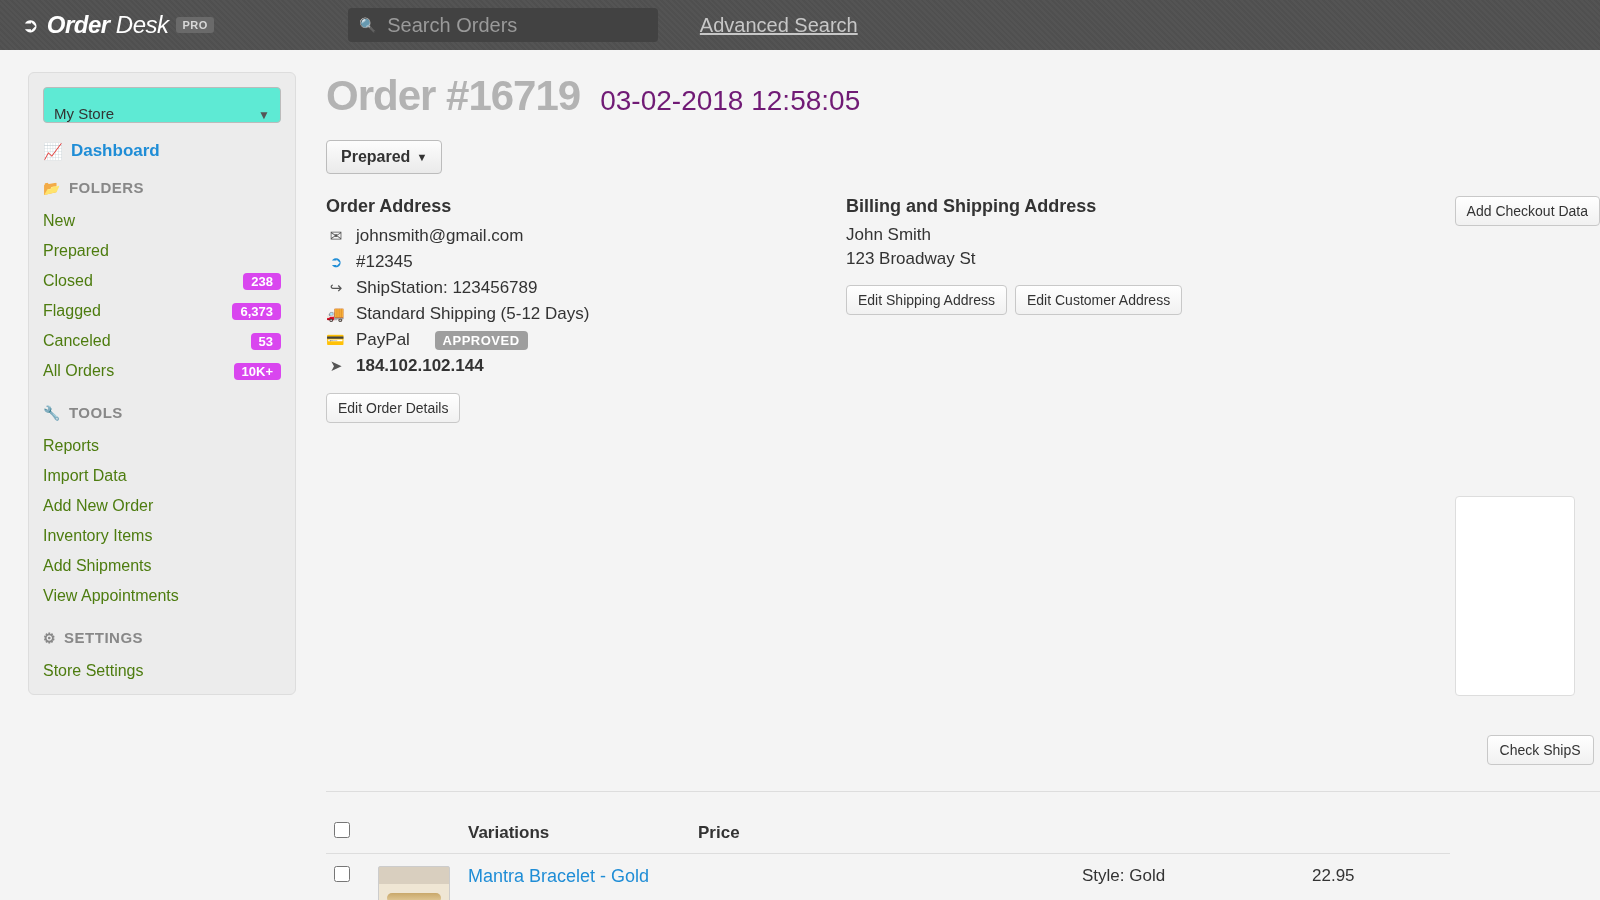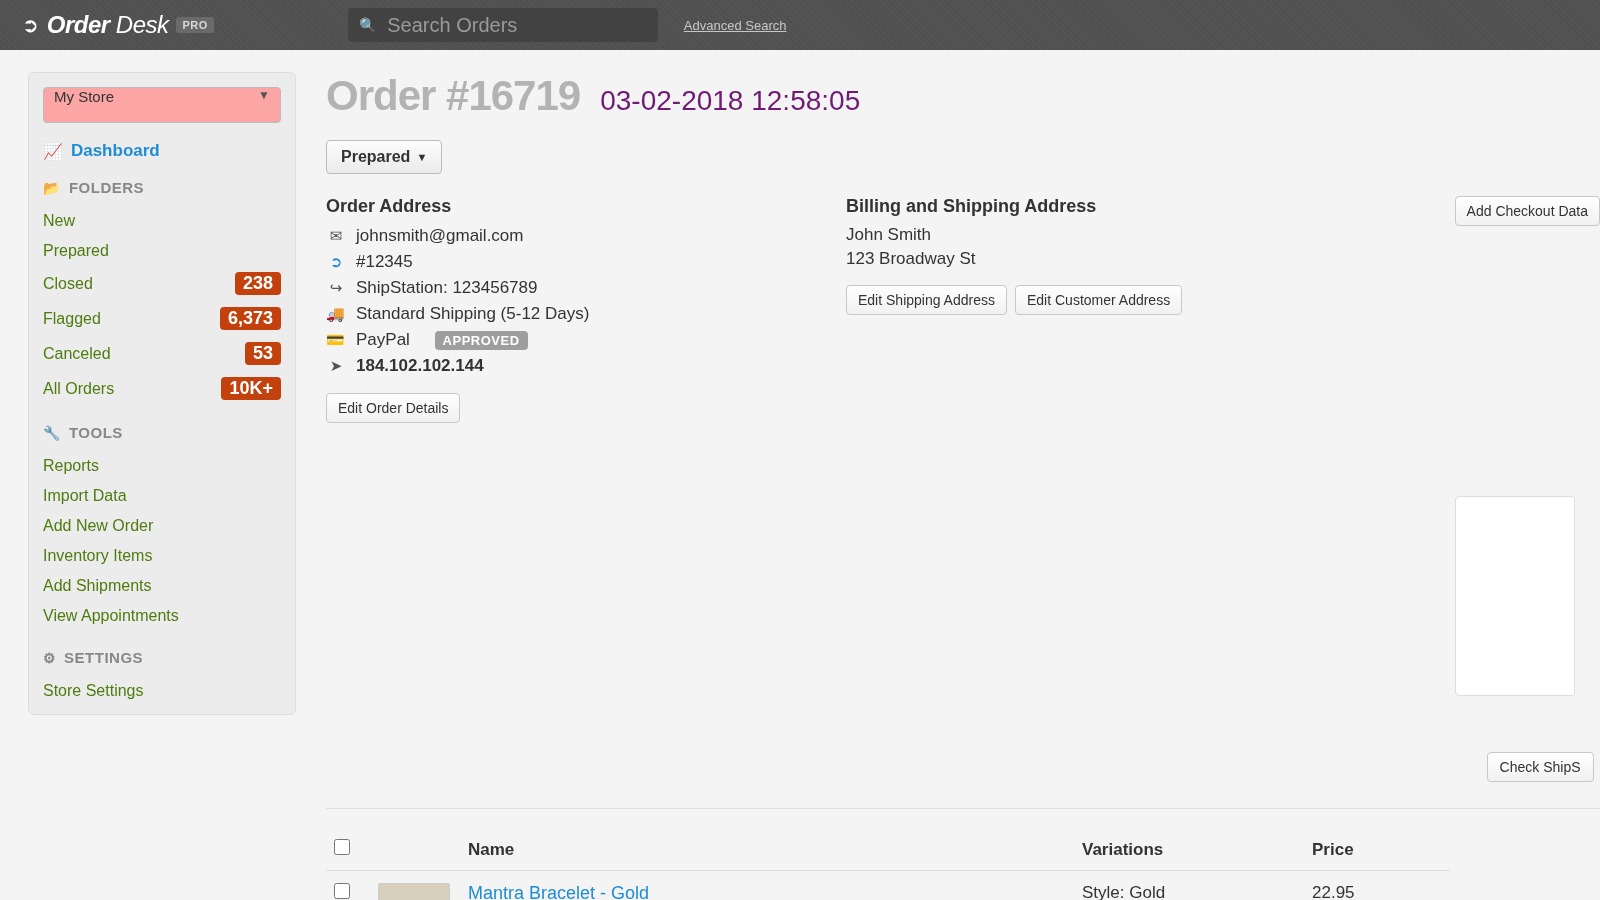--- a/index.html
+++ b/index.html
@@ -10,37 +10,37 @@
 .topbar { height: 50px; background: #515151; background-image: repeating-linear-gradient(45deg, rgba(255,255,255,0.02) 0 2px, rgba(0,0,0,0.02) 2px 4px); display: flex; align-items: center; padding: 0 22px; gap: 14px; }
 .logo { display: flex; align-items: center; gap: 8px; }
 .logo-text { color: #fff; font-size: 24px; font-weight: 700; font-style: italic; letter-spacing: -0.5px; }
 .logo-text .desk { font-weight: 400; }
 .logo-swoosh { color: #fff; font-size: 20px; line-height: 1; }
 .pro-badge { background: #6a6a6a; color: #d8d8d8; font-size: 11px; font-weight: 700; padding: 2px 6px; border-radius: 3px; letter-spacing: 0.5px; }
 .search-wrap { margin-left: 120px; display: flex; align-items: center; background: #424242; border-radius: 4px; height: 34px; padding: 0 12px; width: 310px; }
 .search-wrap .icon { color: #aaa; margin-right: 10px; font-size: 14px; }
 .search-wrap input { background: transparent; border: none; outline: none; color: #ccc; font-size: 20px; width: 100%; }
 .search-wrap input::placeholder { color: #9a9a9a; }
-.adv-search { color: #c7c7c7; text-decoration: underline; font-size: 13px; margin-left: 12px; }
+.adv-search { color: #c7c7c7; text-decoration: underline; font-size: 20px; margin-left: 28px; }
 
 
 .page { display: flex; padding: 22px 0 0 28px; gap: 30px; align-items: flex-start; }
 
 
 .sidebar { width: 268px; background: #ececec; border: 1px solid #ddd; border-radius: 6px; padding: 14px 14px 8px 14px; flex-shrink: 0; }
-.store-select { width: 100%; height: 36px; border: 1px solid #bbb; border-radius: 4px; background: #fca5a5; padding: 0 10px; font-size: 15px; color: #333; display: flex; align-items: flex-start; justify-content: space-between; cursor: pointer; }
+.store-select { width: 100%; height: 36px; border: 1px solid #bbb; border-radius: 4px; background: #5eead4; padding: 0 10px; font-size: 15px; color: #333; display: flex; align-items: flex-end; justify-content: space-between; cursor: pointer; }
 .store-select .caret { font-size: 12px; color: #555; }
 .nav-section { margin-top: 18px; }
 .nav-dash { display: flex; align-items: center; gap: 8px; color: #1f8dd6; font-weight: 700; font-size: 17px; margin-bottom: 14px; }
 .nav-dash .icon { color: #1f8dd6; font-size: 16px; }
 .nav-heading { display: flex; align-items: center; gap: 8px; color: #888; font-weight: 700; font-size: 15px; letter-spacing: 0.5px; margin: 18px 0 10px 0; }
 .nav-heading .icon { font-size: 14px; color: #888; }
 .nav-item { display: flex; align-items: center; justify-content: space-between; padding: 6px 0; font-size: 16px; }
 .nav-item a { color: #4d7c0f; }
-.badge { background: #c2410c; color: #fff; font-size: 18px; font-weight: 700; padding: 1px 8px; border-radius: 4px; }
+.badge { background: #d946ef; color: #fff; font-size: 13px; font-weight: 700; padding: 1px 8px; border-radius: 4px; }
 
 
 .main { flex: 1; padding-right: 0; min-width: 0; }
 .order-title { display: flex; align-items: baseline; gap: 20px; margin-bottom: 20px; }
 .order-title h1 { color: #b3b3b3; font-size: 42px; font-weight: 700; letter-spacing: -1px; }
 .order-title .ts { color: #701a75; font-size: 28px; font-weight: 400; }
 .status-btn { display: inline-flex; align-items: center; gap: 6px; border: 1px solid #bcbcbc; background: linear-gradient(#fdfdfd,#eaeaea); border-radius: 4px; padding: 7px 14px; font-size: 16px; font-weight: 700; color: #333; cursor: pointer; margin-bottom: 22px; }
 .status-btn .caret { font-size: 11px; }
 
 .details-grid { display: flex; gap: 60px; align-items: flex-start; }
@@ -66,21 +66,21 @@
 .cell-check { width: 44px; }
 .cell-thumb { width: 90px; }
 .cell-name { flex: 1; }
 .cell-var { width: 230px; }
 .cell-price { width: 130px; }
 .thumb { width: 72px; height: 60px; background: linear-gradient(#d9cfbf 0 30%, #efe6d4 30% 70%, #e9e0cc 70% 100%); border: 1px solid #ccc; border-radius: 2px; position: relative; }
 .thumb::after { content: ""; position: absolute; left: 8px; right: 8px; top: 26px; height: 10px; background: linear-gradient(#c9a86a,#e6cfa0); border-radius: 5px; }
 .item-name { color: #1f8dd6; font-size: 18px; }
 
 .right-panel { width: 120px; height: 200px; border: 1px solid #ddd; background: #fff; border-radius: 4px; margin-top: 20px; }
-.check-ship { margin-top: 56px; padding-left: 32px; }
+.check-ship { margin-top: 39px; padding-left: 32px; }
 
 input[type=checkbox] { width: 16px; height: 16px; }
 </style>
 </head>
 <body>
 
 <div class="topbar">
   <div class="logo">
     <span class="logo-swoosh">➲</span>
     <span class="logo-text"><span>Order</span> <span class="desk">Desk</span></span>
@@ -224,21 +224,20 @@
         </div>
       </div>
     </div>
 
     <hr class="divider">
 
     <div class="items" style="width: calc(100% - 150px);">
       <div class="items-head">
         <div class="cell-check"><input type="checkbox" style=""></div>
         <div class="cell-thumb"></div>
-        <div class="cell-name">Name</div>
         <div class="cell-var">Variations</div>
         <div class="cell-price">Price</div>
       </div>
 
       <div class="items-row">
         <div class="cell-check"><input type="checkbox" style=""></div>
         <div class="cell-thumb">
             <div class="thumb"></div>
           </div>
         <div class="cell-name">

